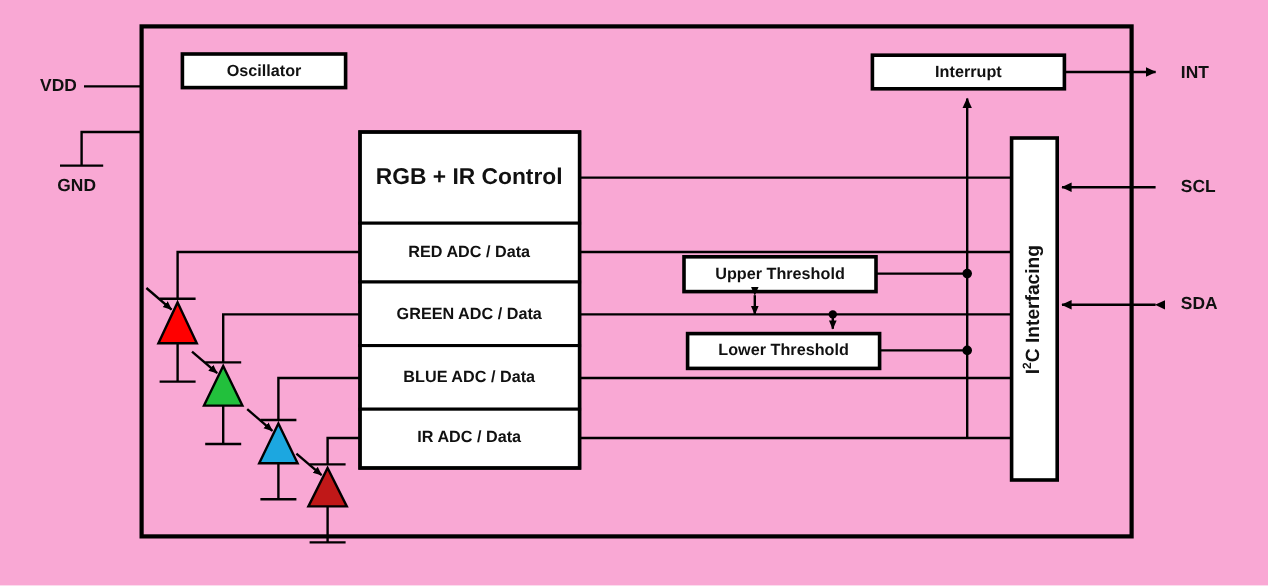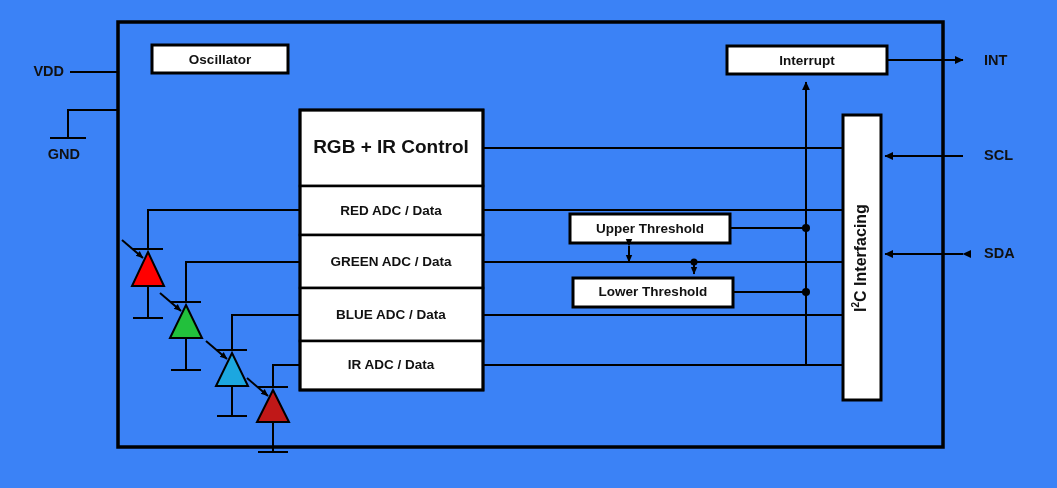--- a/index.html
+++ b/index.html
@@ -8,21 +8,21 @@
     padding: 0;
     background: #ffffff;
   }
   body {
     font-family: "Liberation Sans", sans-serif;
   }
   #diagram-root {
     position: relative;
     width: 1057px;
     height: 488px;
-    background: #3b82f6;
+    background: #f9a8d4;
     overflow: hidden;
   }
   svg#block-diagram {
     display: block;
     width: 1057px;
     height: 488px;
   }
   .wire {
     stroke: #000000;
     stroke-width: 2;

